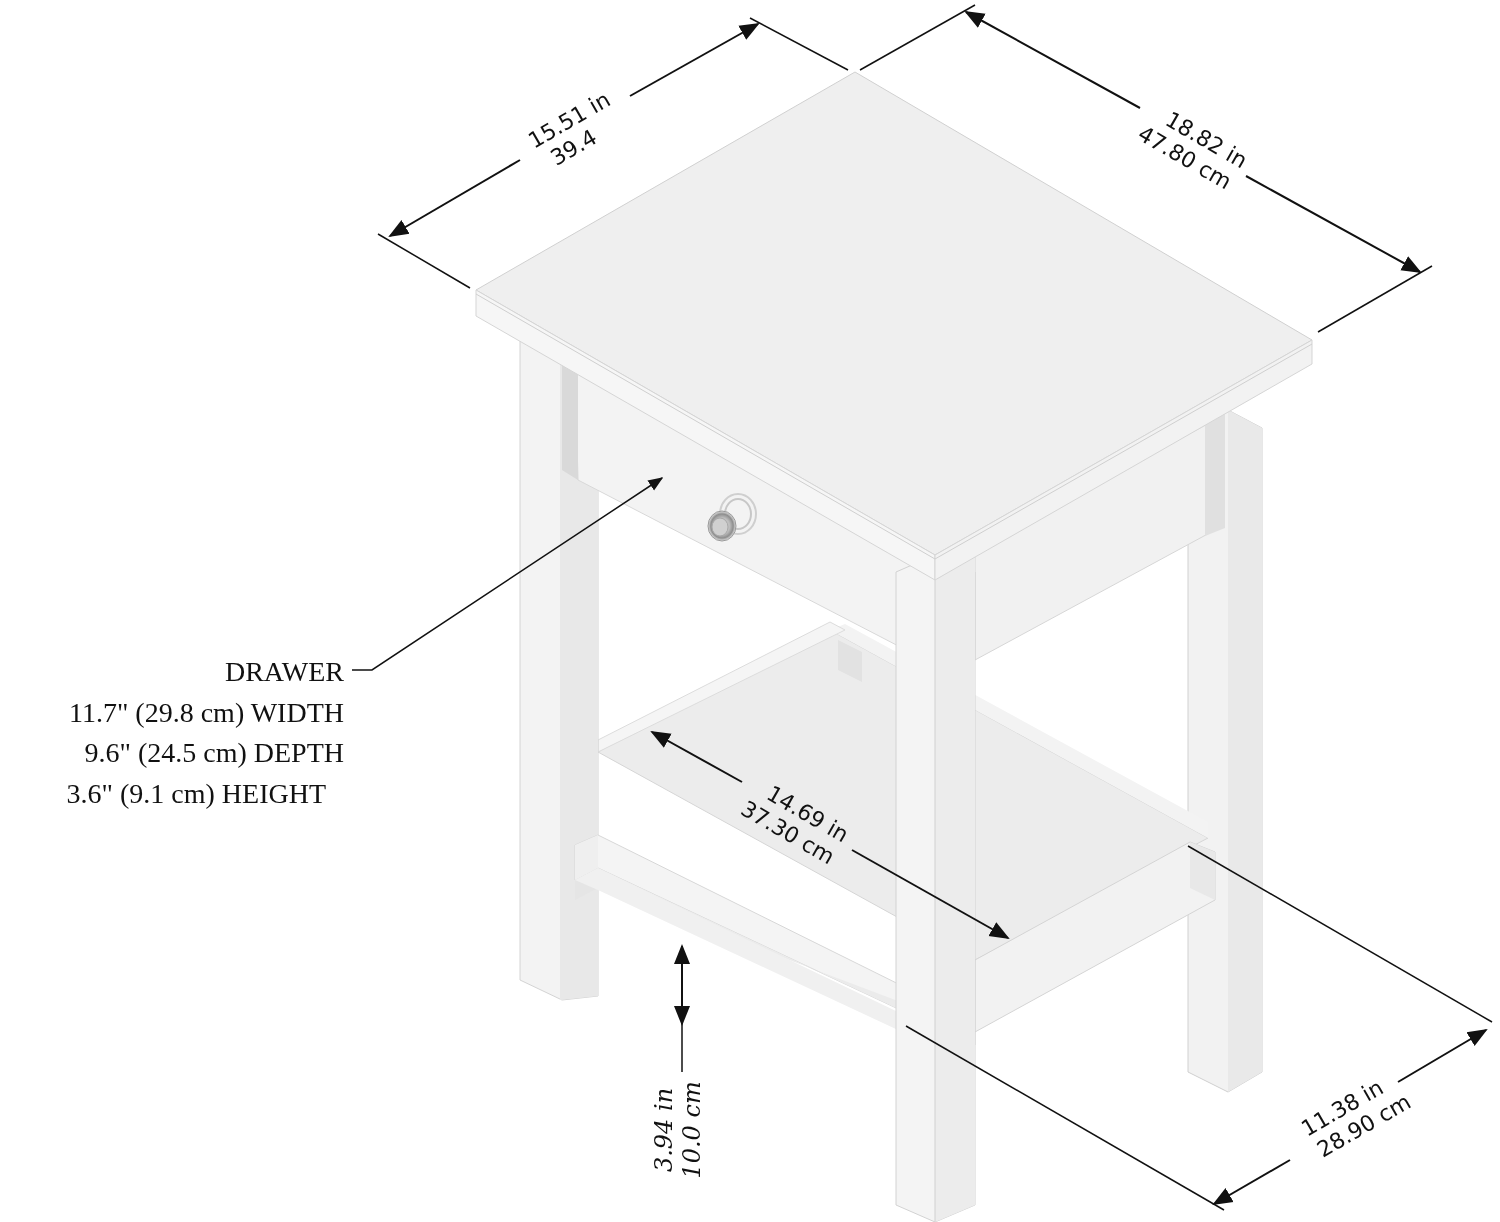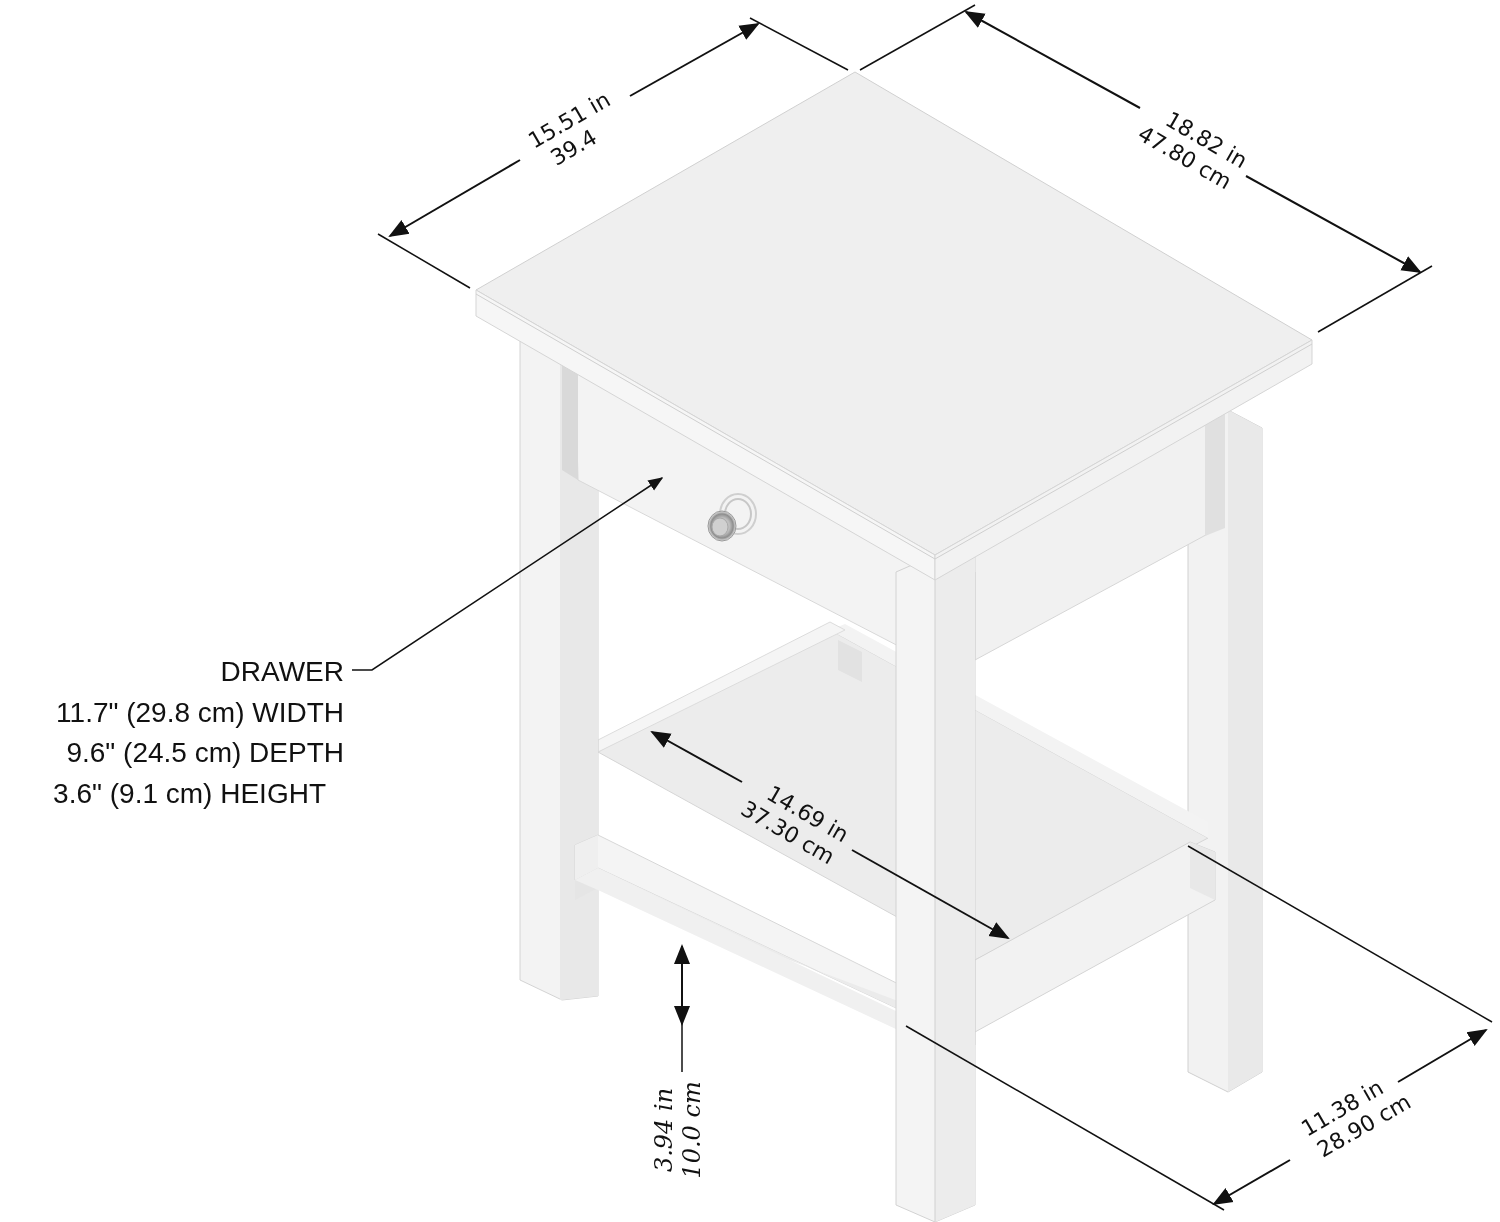--- a/index.html
+++ b/index.html
@@ -2,21 +2,21 @@
 <html><head>
 <meta charset="utf-8">
 <style>
   html, body { margin: 0; padding: 0; background: #ffffff; }
   #canvas { position: relative; width: 1500px; height: 1222px; overflow: hidden; background: #ffffff; }
   svg { position: absolute; left: 0; top: 0; }
   .dim-text { font-family: "DejaVu Sans", "Liberation Sans", sans-serif; font-size: 22px; fill: #111111; }
   .dim-italic { font-family: "DejaVu Serif", "Liberation Serif", serif; font-style: italic; font-size: 24px; fill: #111111; }
   .drawer-spec {
     position: absolute; right: 1156px; top: 652px;
-    font-family: Liberation Sans, sans-serif;
+    font-family: Liberation Serif, serif;
     font-size: 28px; line-height: 40.5px; color: #111111; text-align: right; white-space: nowrap;
   }
   .drawer-spec div { margin: 0; }
 </style>
 </head>
 <body>
 
 <div id="canvas">
   <svg width="1500" height="1222" viewBox="0 0 1500 1222">
     <defs>

